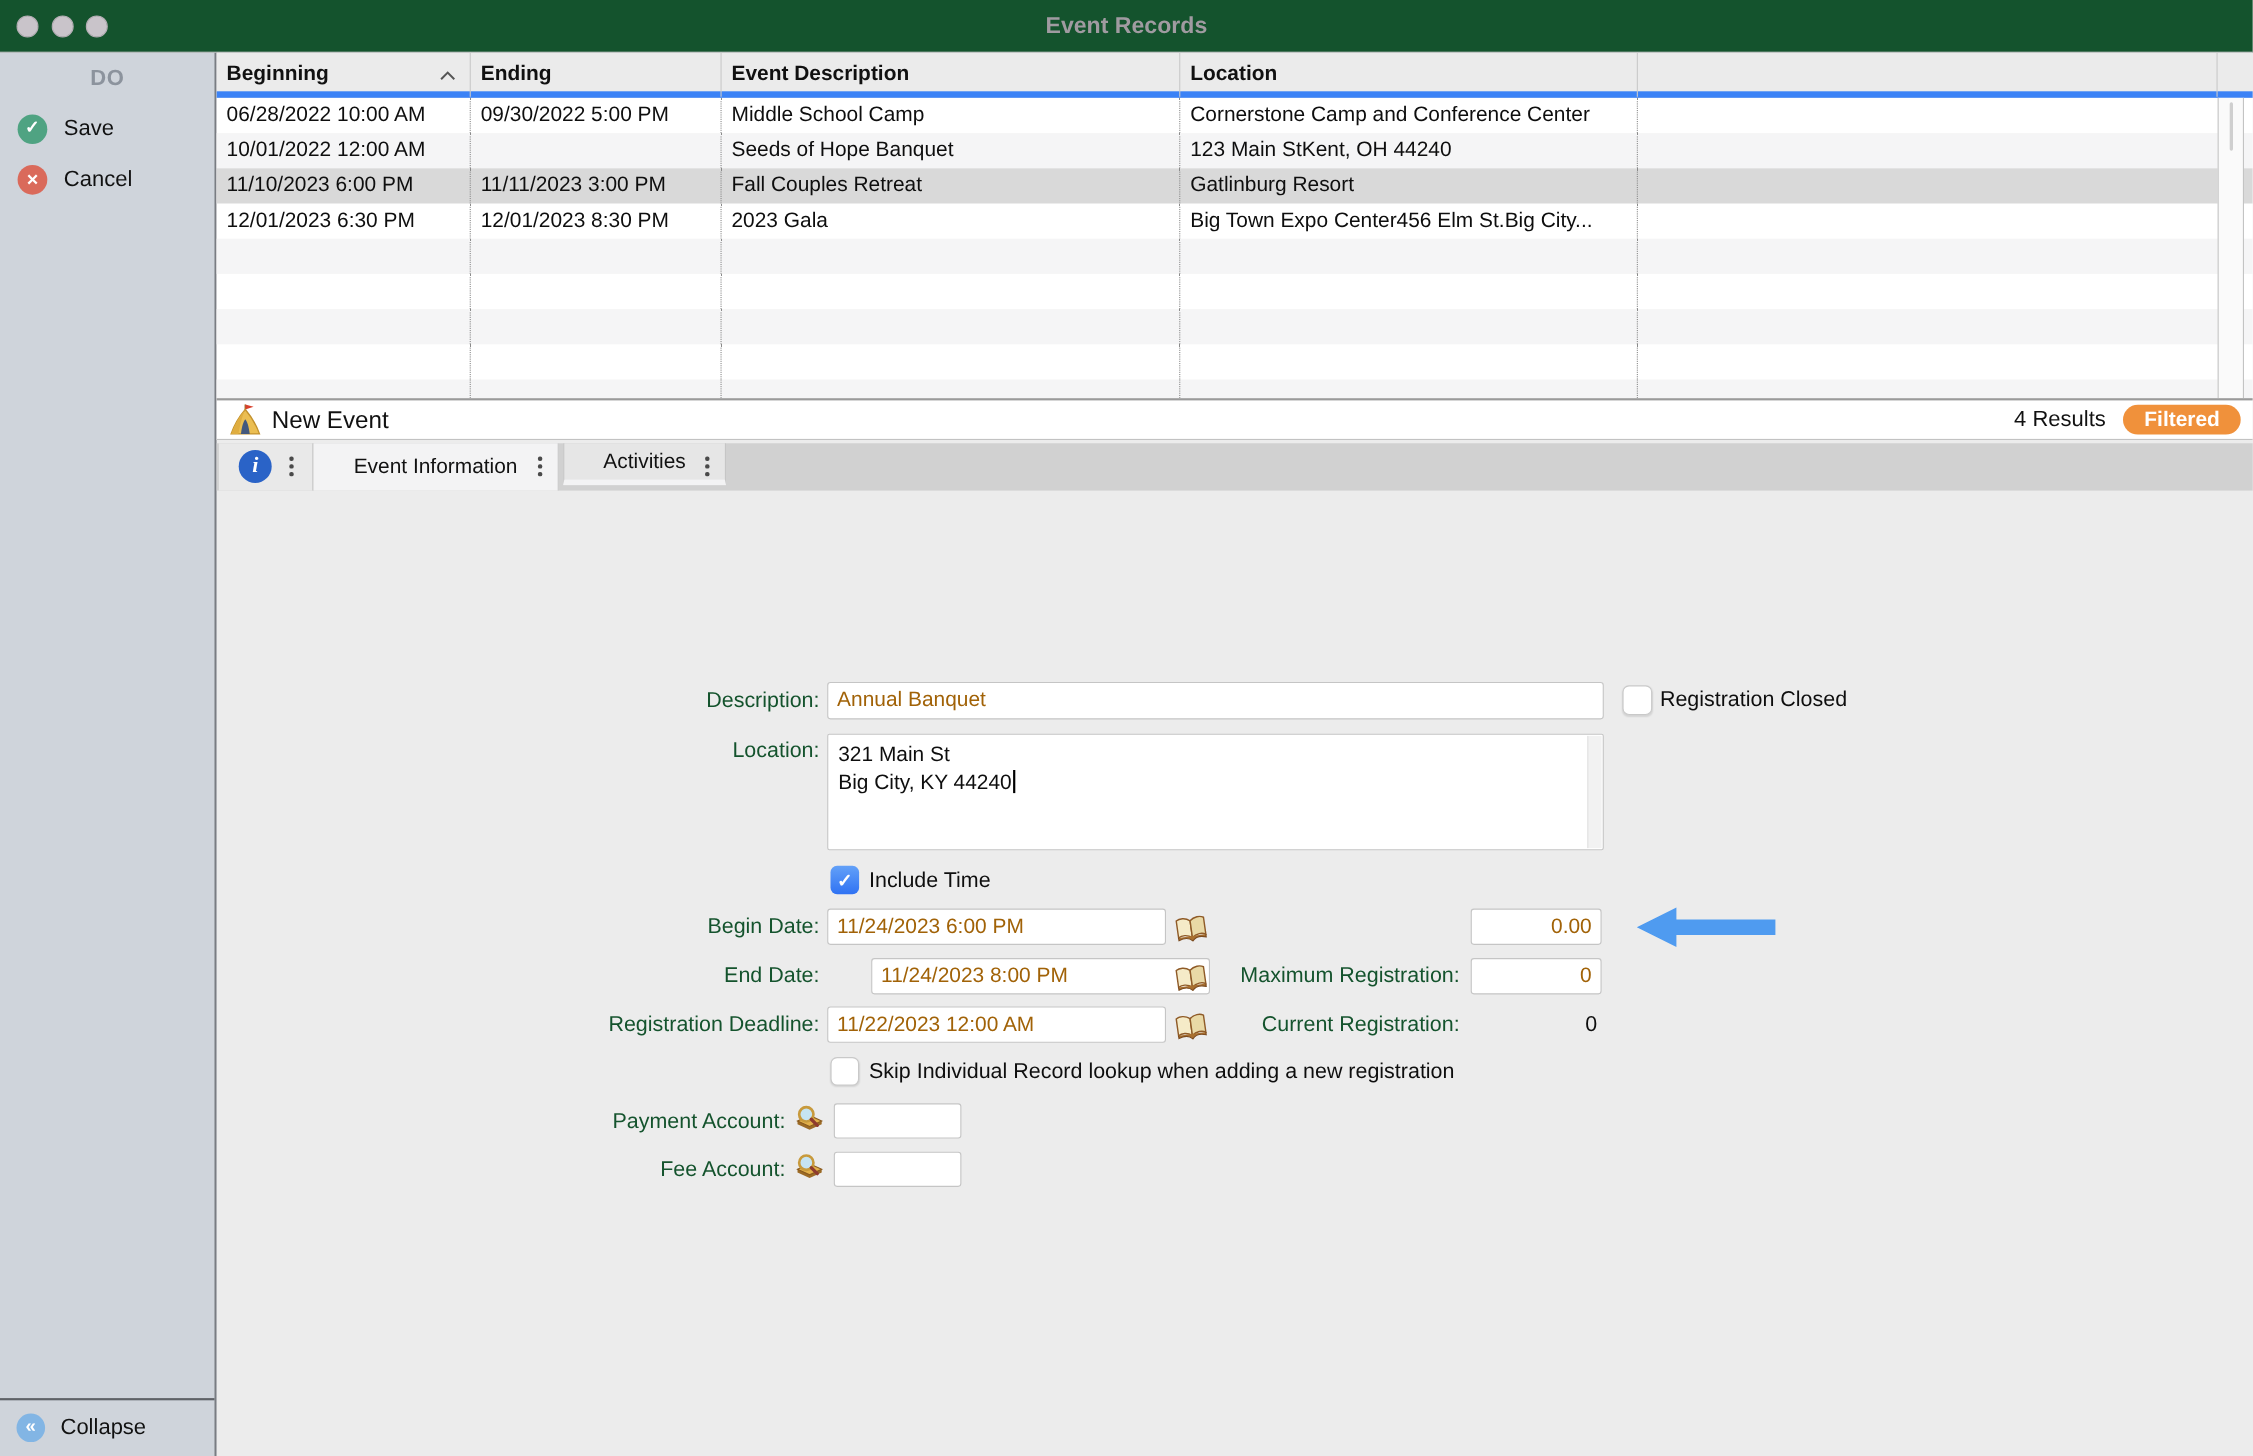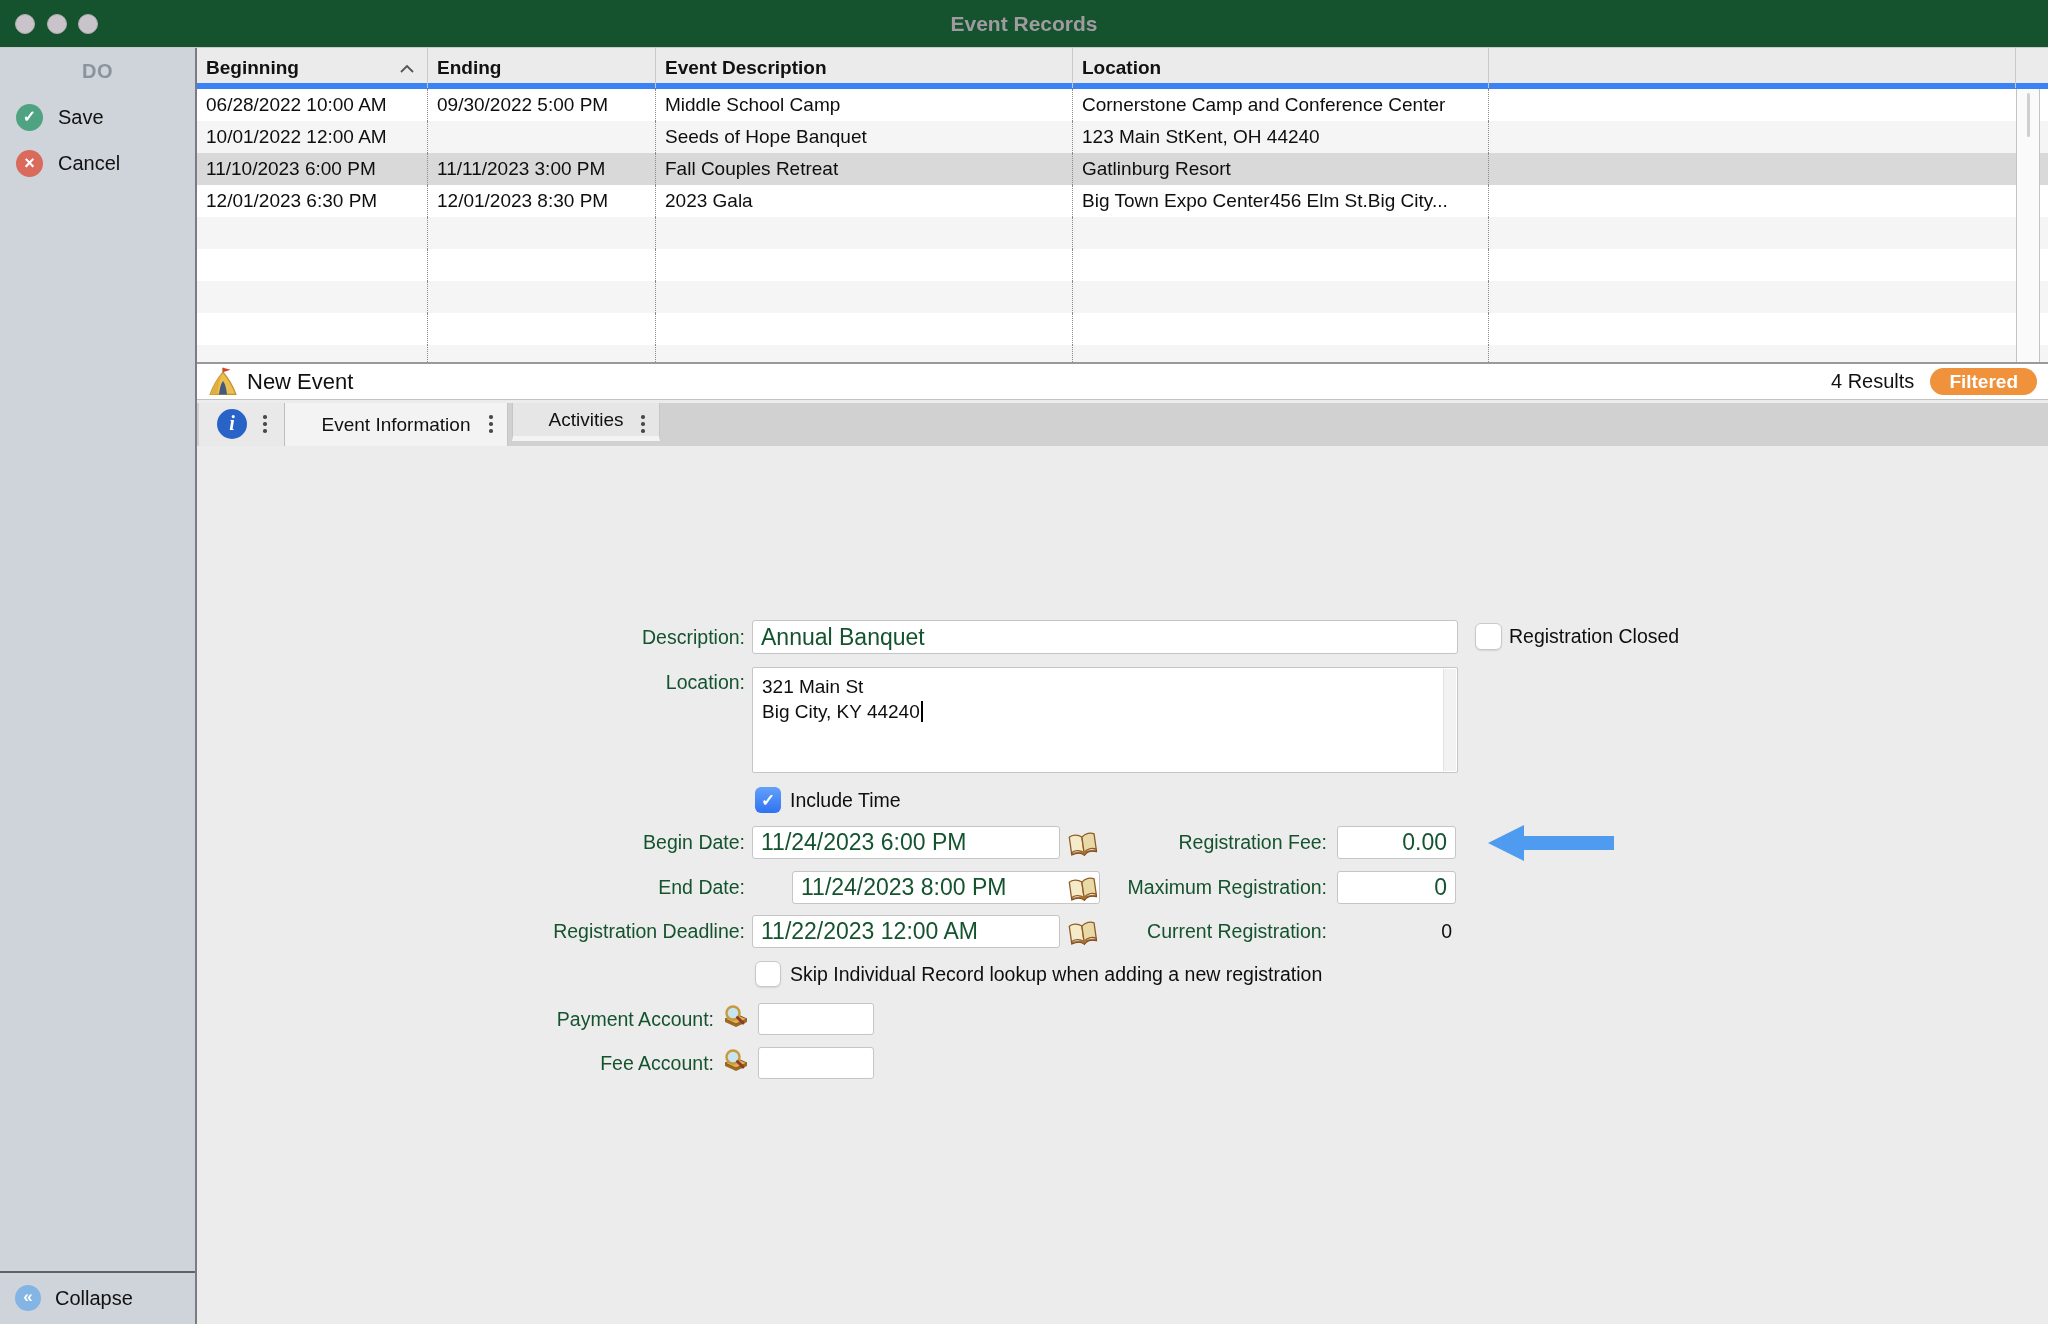--- a/index.html
+++ b/index.html
@@ -60,21 +60,21 @@
   .vdots { position:absolute; top:12px; width:4px; display:flex; flex-direction:column; gap:3.5px; align-items:center; }
   .vdots i { width:3.5px; height:3.5px; border-radius:50%; background:#4A4A4A; }
   .seg-info .vdots { left:64px; }
   .tab { position:absolute; top:0; height:43px; display:flex; align-items:center; justify-content:center; font-size:19px; color:#111; }
   .tab-active { left:88px; width:223px; background:#F3F3F4; border-right:1px solid #C6C6C6; }
   .tab-activities { left:315px; width:148px; height:38px; background:#E6E6E6; border-left:1px solid #C6C6C6; border-right:1px solid #C6C6C6; border-bottom:5px solid #F3F3F4; }
   .tab .vdots { right:14px; top:12px; left:auto; }
 
   
   .form-label { position:absolute; width:420px; text-align:right; font-size:19.5px; line-height:28px; color:#14532d; white-space:nowrap; }
-  .text-input { position:absolute; background:#fff; border:1px solid #C5C5C5; border-radius:3px; font-family:"Liberation Sans", sans-serif; font-size:23px; color:#14532d; padding:0 8px; outline:none; }
+  .text-input { position:absolute; background:#fff; border:1px solid #C5C5C5; border-radius:3px; font-family:"Liberation Sans", sans-serif; font-size:19px; color:#a16207; padding:0 8px; outline:none; }
   .num { text-align:right; }
   .cbx { position:absolute; border-radius:6px; display:flex; align-items:center; justify-content:center; }
   .cbx.unchecked { background:#fff; border:1px solid #C9C9C9; box-shadow:0 1px 1.5px rgba(0,0,0,0.10); }
   .cbx.checked { background:linear-gradient(#63A1F8, #2F72F3); color:#fff; font-size:17px; font-weight:bold; }
   .cbx-label { position:absolute; font-size:19.5px; line-height:28px; color:#0E0E0E; white-space:nowrap; }
   .ta { position:absolute; left:555px; top:619px; width:706px; height:106px; background:#fff; border:1px solid #C5C5C5; border-radius:2px; }
   .ta .txt { position:absolute; left:9px; top:6px; font-size:19px; line-height:25px; color:#0E0E0E; }
   .ta .scrollstrip { position:absolute; right:1px; top:1px; bottom:1px; width:13px; background:#F2F2F2; border-left:1px solid #E2E2E2; }
   .caret-bar { display:inline-block; width:2px; height:21px; background:#000; vertical-align:-4px; margin-left:1px; }
   .static-val { position:absolute; font-size:19.5px; line-height:28px; color:#0E0E0E; text-align:right; }
@@ -256,21 +256,20 @@
 
     <div class="form-label" style="left:128px; top:780px;">Begin Date:</div>
     <input class="text-input" style="left: 555px; top: 778px; width: 308px; height: 33px;" value="11/24/2023 6:00 PM">
     <svg class="icon-btn" style="left:871px; top:784px;" width="30" height="26" viewBox="0 0 30 26">
       <g transform="rotate(-8 15 13)">
         <path d="M15 5 C11 1.5 5.5 1.5 2.5 3.5 L2.5 19 C5.5 17 11 17 15 20.5 Z" fill="#F5EBC8" stroke="#8F5B28" stroke-width="1.3"></path>
         <path d="M15 5 C19 1.5 24.5 1.5 27.5 3.5 L27.5 19 C24.5 17 19 17 15 20.5 Z" fill="#E9D9A6" stroke="#8F5B28" stroke-width="1.3"></path>
         <path d="M2.5 19 L2.5 21.5 C8 19.5 12 20 15 23.5 C18 20 22 19.5 27.5 21.5 L27.5 19" fill="#A9702F" stroke="#7A4A1E" stroke-width="1"></path>
       </g>
     </svg>
-    <div class="form-label" style="left:710px; top:780px;">Registration Fee:</div>
     <input class="text-input num" style="left: 1140px; top: 778px; width: 119px; height: 33px;" value="0.00">
     <svg style="position:absolute; left:1289px; top:776px;" width="130" height="38" viewBox="0 0 130 38">
       <polygon points="2,19 38,1 38,12 128,12 128,26 38,26 38,37" fill="#4F9BF0"></polygon>
     </svg>
 
     <div class="form-label" style="left:128px; top:825px;">End Date:</div>
     <input class="text-input" style="left: 555px; top: 823px; width: 308px; height: 33px; margin-left: 40px;" value="11/24/2023 8:00 PM">
     <svg class="icon-btn" style="left:871px; top:829px;" width="30" height="26" viewBox="0 0 30 26">
       <g transform="rotate(-8 15 13)">
         <path d="M15 5 C11 1.5 5.5 1.5 2.5 3.5 L2.5 19 C5.5 17 11 17 15 20.5 Z" fill="#F5EBC8" stroke="#8F5B28" stroke-width="1.3"></path>

